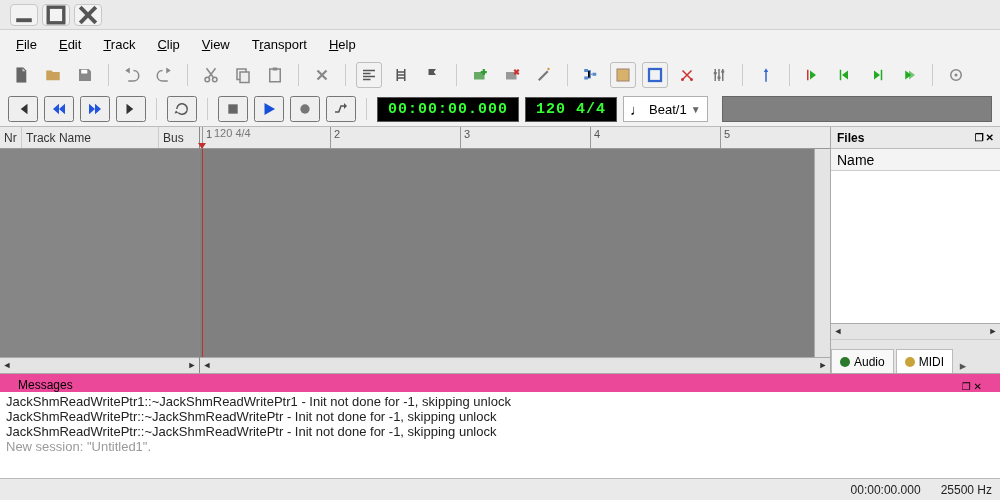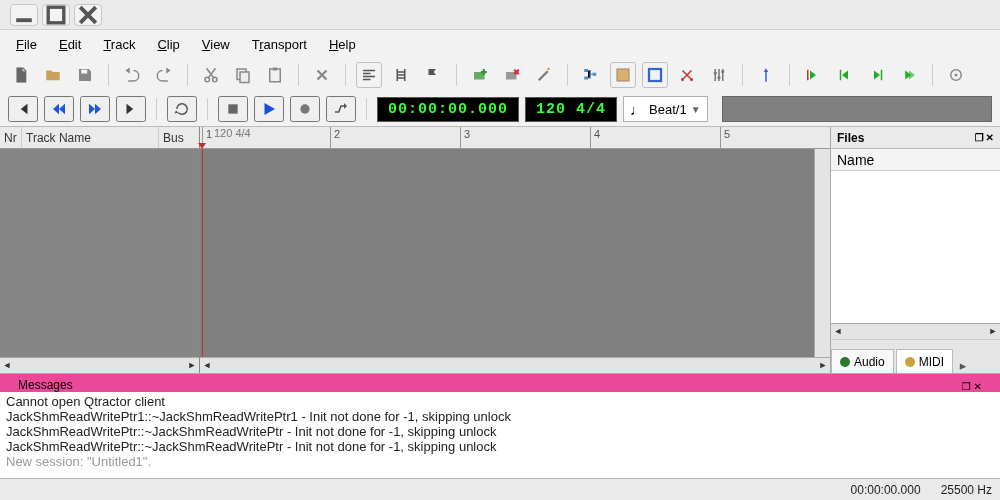--- a/index.html
+++ b/index.html
@@ -394,21 +394,20 @@
 
 <div class="messages-wrap">
   <div class="messages-title">
     <span>Messages</span>
     <span style="margin-left:auto;display:flex;gap:3px;">
       <span style="font-size:10px;cursor:pointer;">❐</span>
       <span style="font-size:10px;cursor:pointer;">✕</span>
     </span>
   </div>
   <div class="messages-body">
-    <div>Cannot open Qtractor client</div>
     <div>JackShmReadWritePtr1::~JackShmReadWritePtr1 - Init not done for -1, skipping unlock</div>
     <div>JackShmReadWritePtr::~JackShmReadWritePtr - Init not done for -1, skipping unlock</div>
     <div>JackShmReadWritePtr::~JackShmReadWritePtr - Init not done for -1, skipping unlock</div>
     <div class="muted">New session: "Untitled1".</div>
   </div>
 </div>
 
 <div class="statusbar">
   <span>00:00:00.000</span>
   <span>25500 Hz</span>

